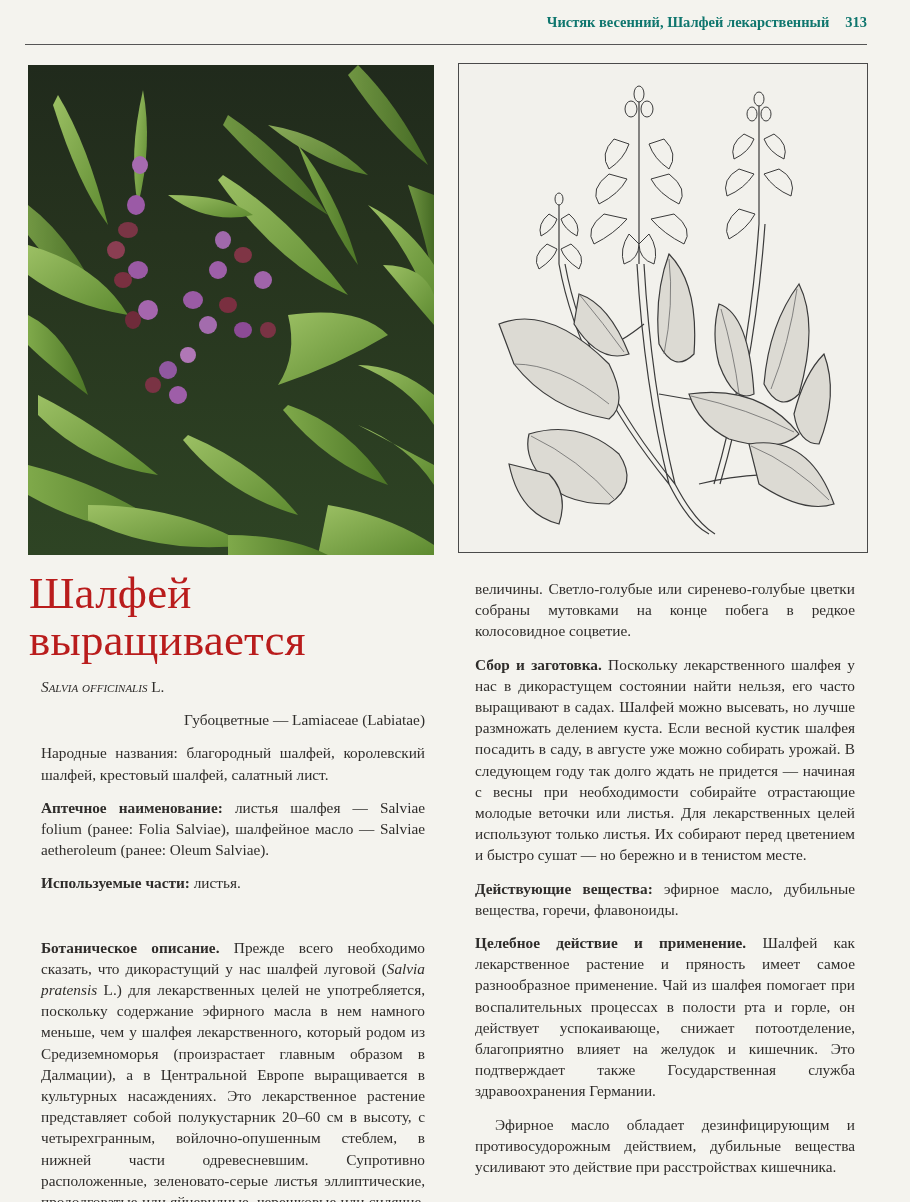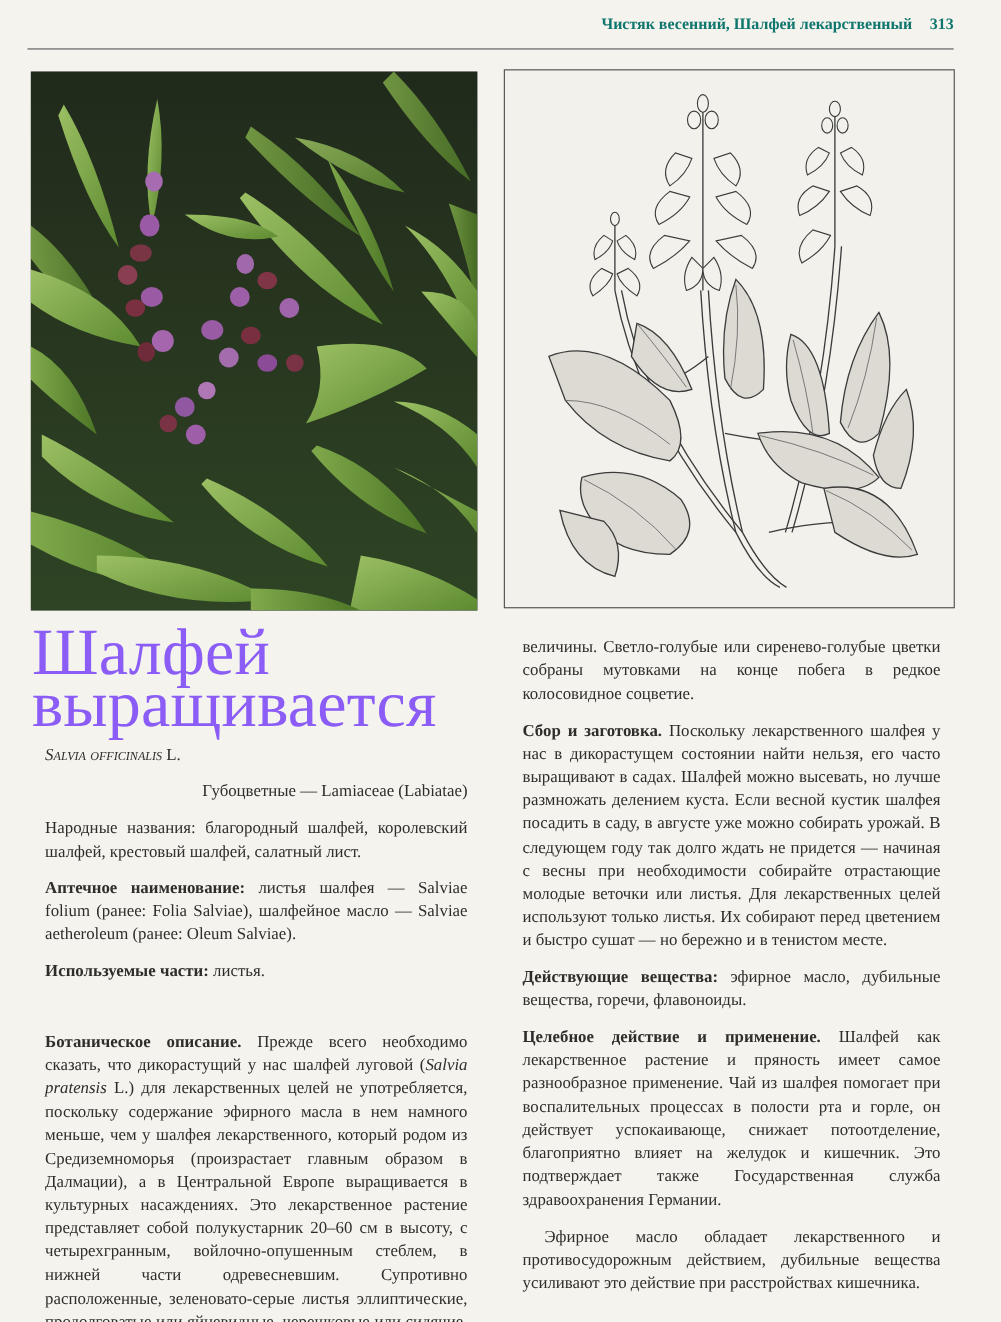--- a/index.html
+++ b/index.html
@@ -41,21 +41,21 @@
   
   .col {
     position: absolute; font-family: "Liberation Serif", serif;
     font-size: 15.3px; line-height: 21.2px; color: #2f2d2b;
     text-align: justify;
   }
   .col-left { left: 29px; top: 570px; width: 408px; }
   .col-right { left: 463px; top: 566px; width: 404px; }
 
   .title {
-    font-size: 60px; line-height: 47px; font-weight: normal; color: #8b5cf6;
+    font-size: 45px; line-height: 47px; font-weight: normal; color: #b91c1c;
     margin: 0 0 12px 0; text-align: left; letter-spacing: 0.2px;
     font-family: "Liberation Serif", serif;
   }
   .latin { font-style: italic; font-variant: small-caps; }
   .p { margin: 12px; }
   .lbl { font-weight: bold; }
   .gap { height: 19px; }
   .indent { text-indent: 20px; }
   .it { font-style: italic; }
 </style>
@@ -225,14 +225,14 @@
   <p class="p"><span class="lbl">Используемые части:</span><span> листья.</span></p>
   <div class="gap"></div>
   <p class="p"><span class="lbl">Ботаническое описание.</span><span> Прежде всего необходимо сказать, что дикорастущий у нас шалфей луговой (</span><span class="it">Salvia pratensis</span><span> L.) для лекарственных целей не употребляется, поскольку содержание эфирного масла в нем намного меньше, чем у шалфея лекарственного, который родом из Средиземноморья (произрастает главным образом в Далмации), а в Центральной Европе выращивается в культурных насаждениях. Это лекарственное растение представляет собой полукустарник 20–60 см в высоту, с четырехгранным, войлочно-опушенным стеблем, в нижней части одревесневшим. Супротивно расположенные, зеленовато-серые листья эллиптические, продолговатые или яйцевидные, черешковые или сидячие, различной</span></p>
 </div>
 
 <div class="col col-right">
   <p class="p">величины. Светло-голубые или сиренево-голубые цветки собраны мутовками на конце побега в редкое колосовидное соцветие.</p>
   <p class="p"><span class="lbl">Сбор и заготовка.</span><span> Поскольку лекарственного шалфея у нас в дикорастущем состоянии найти нельзя, его часто выращивают в садах. Шалфей можно высевать, но лучше размножать делением куста. Если весной кустик шалфея посадить в саду, в августе уже можно собирать урожай. В следующем году так долго ждать не придется — начиная с весны при необходимости собирайте отрастающие молодые веточки или листья. Для лекарственных целей используют только листья. Их собирают перед цветением и быстро сушат — но бережно и в тенистом месте.</span></p>
   <p class="p"><span class="lbl">Действующие вещества:</span><span> эфирное масло, дубильные вещества, горечи, флавоноиды.</span></p>
   <p class="p"><span class="lbl">Целебное действие и применение.</span><span> Шалфей как лекарственное растение и пряность имеет самое разнообразное применение. Чай из шалфея помогает при воспалительных процессах в полости рта и горле, он действует успокаивающе, снижает потоотделение, благоприятно влияет на желудок и кишечник. Это подтверждает также Государственная служба здравоохранения Германии.</span></p>
-  <p class="p indent">Эфирное масло обладает лекарственного и противосудорожным действием, дубильные вещества усиливают это действие при расстройствах кишечника.</p>
+  <p class="p indent">Эфирное масло обладает дезинфицирующим и противосудорожным действием, дубильные вещества усиливают это действие при расстройствах кишечника.</p>
 </div>
 
 </body></html>

